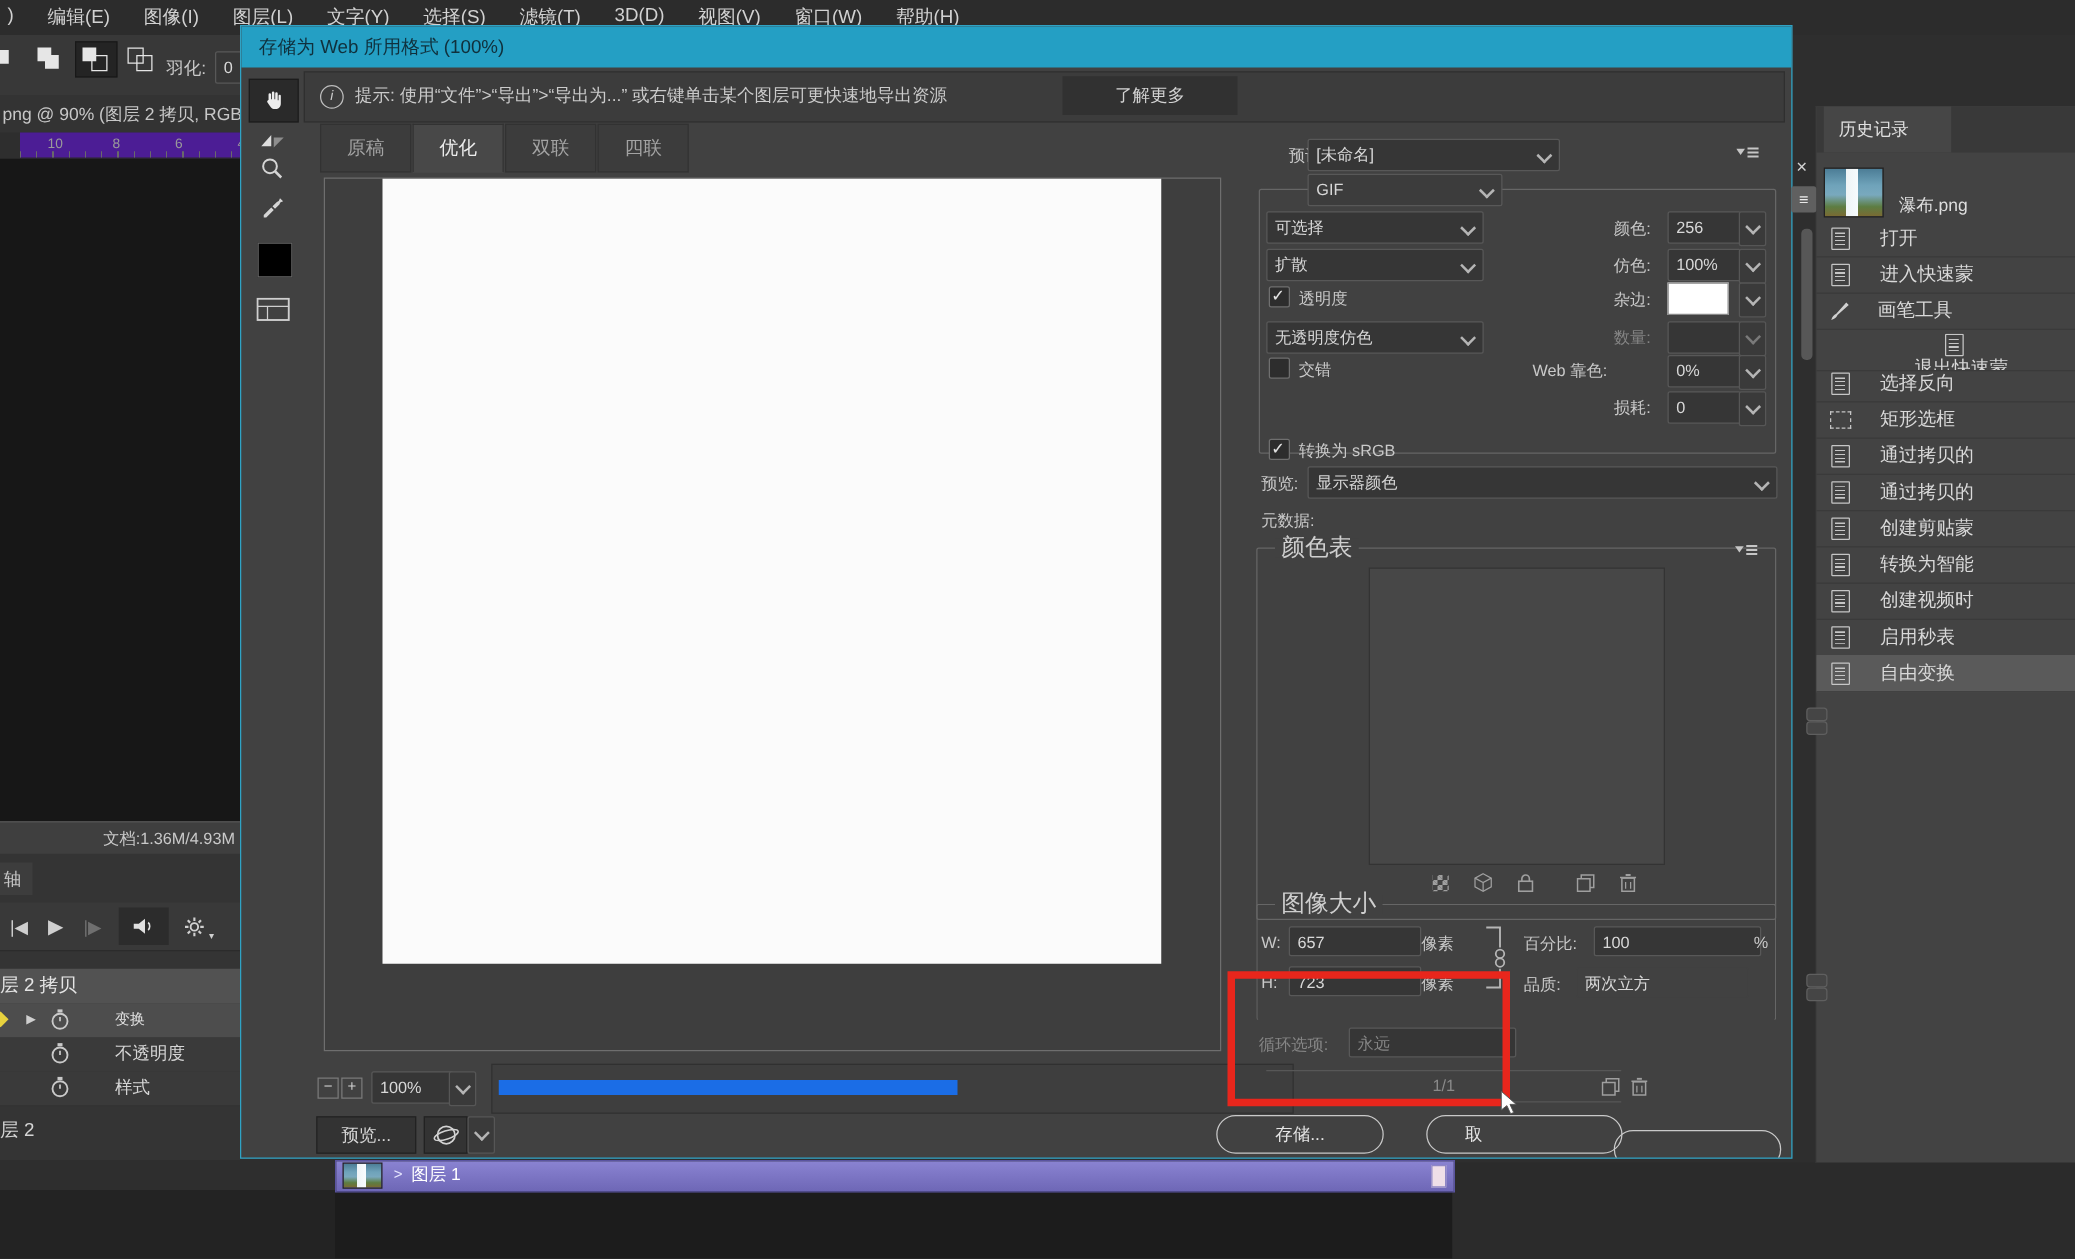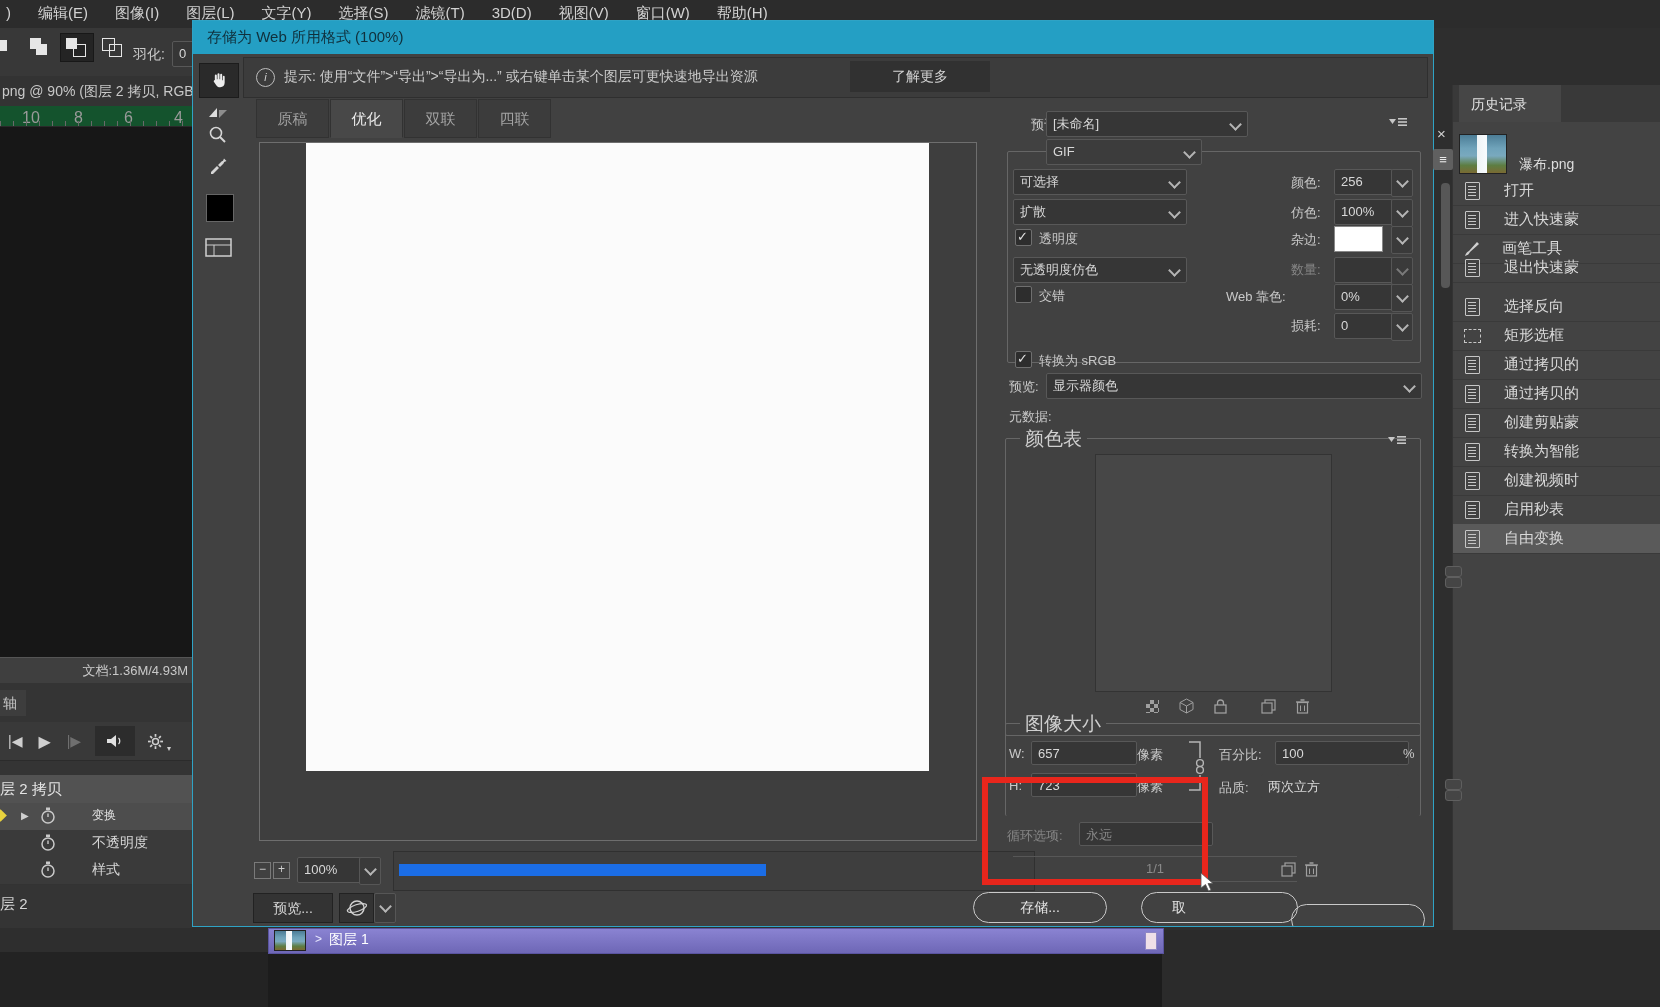--- a/index.html
+++ b/index.html
@@ -82,21 +82,21 @@
   <div class="selico" style="left:100px;top:36px;">
     <div class="sq sqo" style="left:2px;top:2px;"></div>
       <div class="sq sqo" style="left:9px;top:8px;"></div>
   </div>
   <span class="lab" style="left:133px;top:46px;font-size:14px;">羽化:</span>
   <div class="fld" style="left:172px;top:41px;width:24px;height:24px;">0</div>
 
   <div class="abs" style="left:0;top:76px;width:192px;height:30px;background:#333;font-size:14px;color:#c8c8c8;line-height:30px;overflow:hidden;">
     <span style="padding-left:2px;white-space:nowrap;">png @ 90% (图层 2 拷贝, RGB</span>
   </div>
-  <div class="abs" style="left:0;top:106px;width:192px;height:20px;background:#14532d;border-bottom:1px solid #2a2a2a;font-size:16px;color:#9a9a9a;">
+  <div class="abs" style="left:16px;top:106px;width:192px;height:20px;background:#4c1d95;border-bottom:1px solid #2a2a2a;font-size:11px;color:#9a9a9a;">
     <span class="abs" style="left:22px;top:3px;">10</span>
     <span class="abs" style="left:74px;top:3px;">8</span>
     <span class="abs" style="left:124px;top:3px;">6</span>
     <span class="abs" style="left:174px;top:3px;">4</span>
     <div class="abs" style="left:0;bottom:0;width:192px;height:5px;background:repeating-linear-gradient(90deg,#6a6a6a 0 1px,transparent 1px 13px);"></div>
   </div>
   <div class="abs" style="left:0;top:127px;width:192px;height:530px;background:#171717;"></div>
 
   <div class="abs" style="left:0;top:657px;width:192px;height:26px;background:#3f3f3f;border-top:1px solid #555;font-size:13px;color:#c9c9c9;line-height:26px;text-align:right;">
     <span style="padding-right:4px;">文档:1.36M/4.93M</span>
@@ -499,21 +499,21 @@
       <span class="hlbl" style="margin-left:24px;">进入快速蒙</span>
     </div>
     <div class="hrow" style="top:149px;">
       <span style="margin-left:11px;flex:none;">
         <svg width="17" height="17">
             <path d="M1 16c1-3 2-4 4-5l8-9 2 2-9 8c-1 2-2 3-5 4z" fill="#d0d0d0"></path>
           </svg>
       </span>
       <span class="hlbl" style="margin-left:21px;">画笔工具</span>
     </div>
-    <div class="hrow" style="top:168px;">
+    <div class="hrow" style="top:182px;flex-direction:column;">
       <span class="icod" style="margin-left:12px;"></span>
       <span class="hlbl" style="margin-left:24px;">退出快速蒙</span>
     </div>
     <div class="hrow" style="top:207px;">
       <span class="icod" style="margin-left:12px;"></span>
       <span class="hlbl" style="margin-left:24px;">选择反向</span>
     </div>
     <div class="hrow" style="top:236px;">
       <span class="marq" style="margin-left:11px;"></span>
       <span class="hlbl" style="margin-left:23px;">矩形选框</span>

